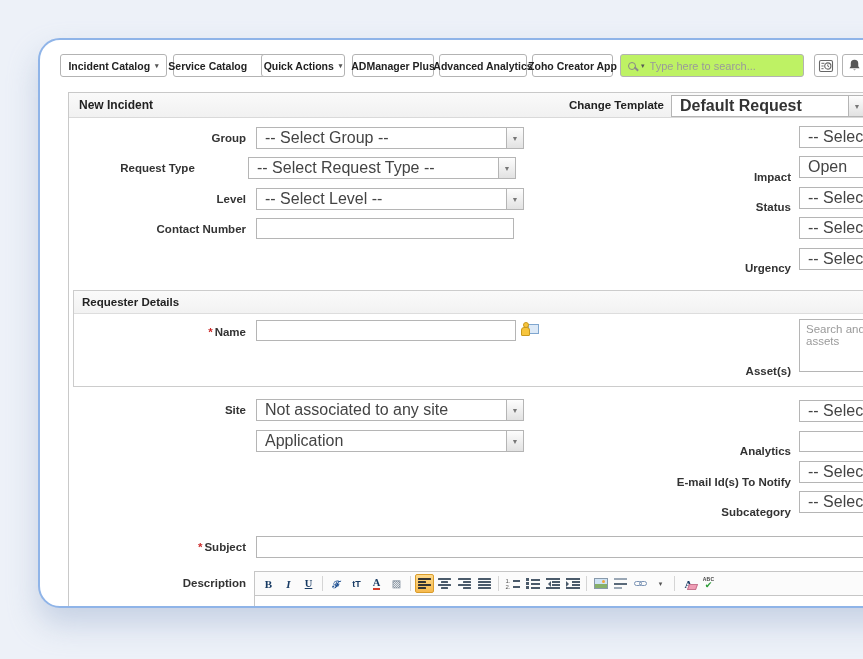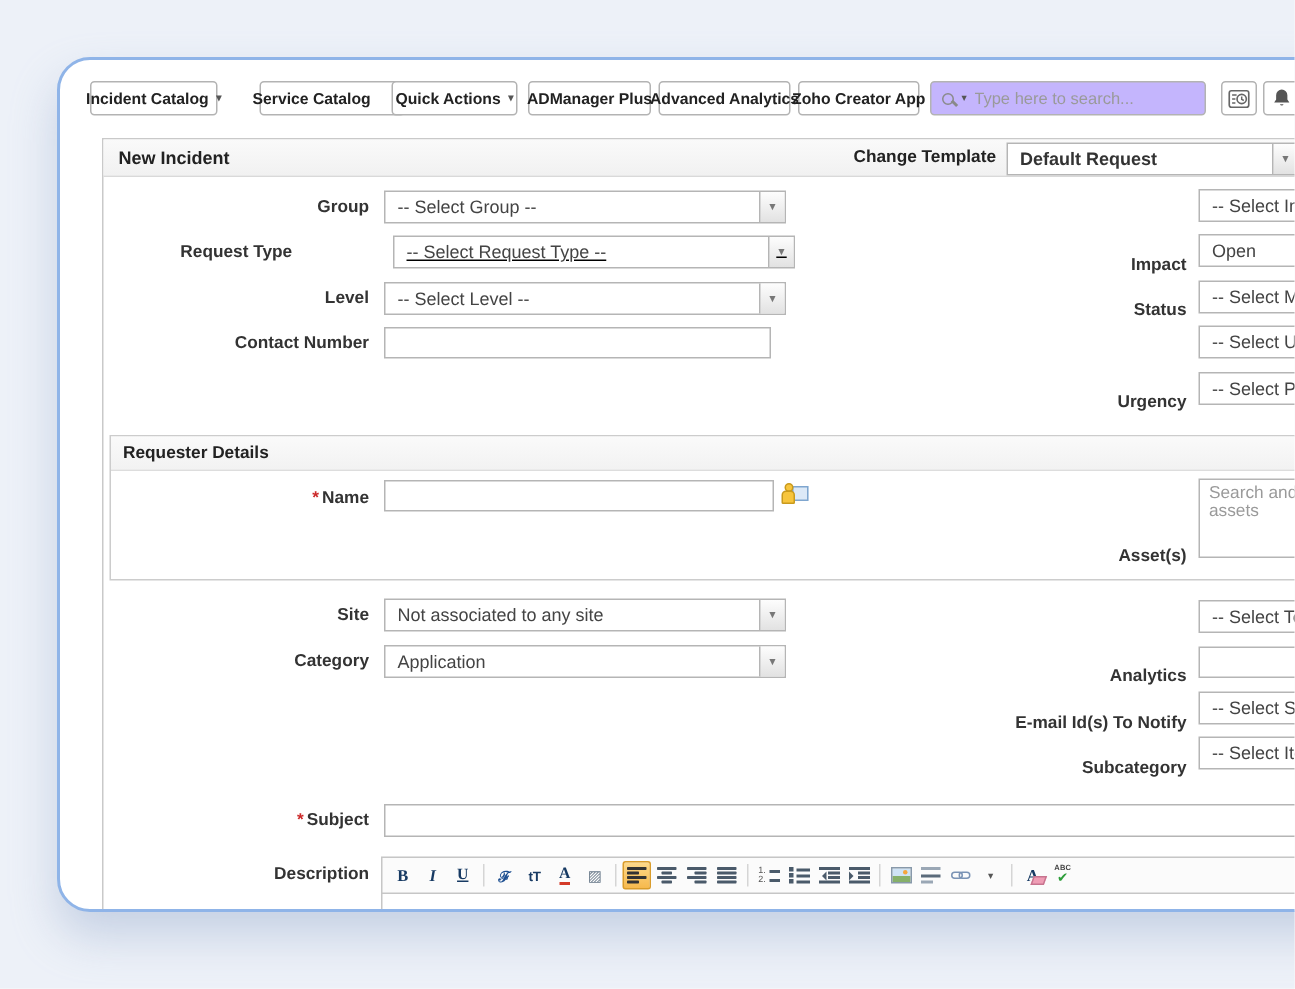--- a/index.html
+++ b/index.html
@@ -11,21 +11,21 @@
           background:#fff; border:2px solid #8fb4e8; border-radius:22px;
           box-shadow:0 16px 30px rgba(150,170,205,.45); overflow:hidden; }
 
   
   .abtn { position:absolute; top:14px; height:23px; background:#fff;
           border:1px solid #b3b3b3; border-radius:3px; display:flex;
           align-items:center; justify-content:center; gap:5px;
           font-weight:700; font-size:10.5px; color:#222; cursor:default; white-space:nowrap; }
   .caret { font-size:7px; color:#555; line-height:1; }
   .search { position:absolute; top:14px; left:580px; width:184px; height:23px;
-            border:1px solid #b3b3b3; border-radius:3px; background:#c4b5fd;
+            border:1px solid #b3b3b3; border-radius:3px; background:#bef264;
             display:flex; align-items:center; gap:5px; padding:0 7px; }
   .mag { width:8px; height:8px; border:1.5px solid #8a8a8a; border-radius:50%;
          position:relative; flex:0 0 auto; }
   .mag::after { content:''; position:absolute; width:5px; height:1.5px; background:#8a8a8a;
                 transform:rotate(45deg); right:-4px; bottom:-1px; }
   .search input { border:0; outline:0; flex:1; font-size:11px; color:#333; min-width:0;
                   font-family:"Liberation Sans", sans-serif; background:transparent; }
   .search input::placeholder { color:#9a9a9a; }
   .iconbtn { position:absolute; top:14px; width:24px; height:23px; background:#fff;
              border:1px solid #b3b3b3; border-radius:3px; display:flex;
@@ -42,21 +42,21 @@
              text-align:right; font-weight:700; font-size:11.5px; color:#222; }
 
   
   .lbl { position:absolute; height:22px; line-height:22px; font-weight:600;
          font-size:11.5px; color:#333; text-align:right; white-space:nowrap; }
   .lbl-l { left:0; width:177px; }
   .lbl-r { left:574px; width:148px;margin-top:40px; }
   .req { color:#cc2a2a; font-style:normal; margin-right:2px; }
   .sel { position:absolute; height:22px; background:#fff; border:1px solid #b5b5b5;
          display:flex; align-items:stretch; }
-  .sel .txt { flex:1; padding:0 8px; font-size:12px; color:#444; line-height:20px;
+  .sel .txt { flex:1; padding:0 8px; font-size:16px; color:#444; line-height:20px;
               white-space:nowrap; overflow:hidden; }
   .sel .arr { width:17px; border-left:1px solid #b5b5b5;
               background:linear-gradient(#fdfdfd,#e2e2e2); display:flex;
               align-items:center; justify-content:center; font-size:7px; color:#777; }
   .inp { position:absolute; height:21px; border:1px solid #b5b5b5; background:#fff;
          font-size:11.5px; color:#333; padding:0 6px; outline:0;
          font-family:"Liberation Sans", sans-serif; }
   .ta  { position:absolute; border:1px solid #b5b5b5; background:#fff; resize:none;
          font-size:11.5px; color:#333; padding:3px 6px; outline:0;
          font-family:"Liberation Sans", sans-serif; }
@@ -137,21 +137,21 @@
                 background:#ef9db5; border:1px solid #c7748f; transform:skewX(-20deg); }
   .gSp { display:flex; flex-direction:column; align-items:center; line-height:1; }
   .gSp .abc { font-size:5px; font-weight:bold; color:#444; letter-spacing:.2px; }
   .gSp .chk { color:#2e9e3a; font-size:9px; margin-top:-1px; }
 </style>
 </head>
 <body>
 
 <div class="card">
 
-  <div class="abtn" style="left:20px;width:85px;">
+  <div class="abtn" style="left:20px;width:107px;">
     <span>Incident Catalog</span>
     <span class="caret">▾</span>
   </div>
   <div class="abtn" style="left:133px;width:97px;gap:24px;">
     <span>Service Catalog</span>
     <span class="caret">▾</span>
   </div>
   <div class="abtn" style="left:221px;width:84px;">
     <span>Quick Actions</span>
     <span class="caret">▾</span>
@@ -198,21 +198,21 @@
       <span class="arr">▼</span>
     </div>
 
     <div class="lbl lbl-l" style="top:34px;"><span>Group</span></div>
     <div class="sel" style="left:187px;top:34px;width:268px;">
       <span class="txt">-- Select Group --</span>
       <span class="arr">▼</span>
     </div>
 
     <div class="lbl lbl-l" style="top:64px;text-align:center;"><span>Request Type</span></div>
-    <div class="sel" style="left:193px;top:64px;width:268px;text-decoration:underline;">
+    <div class="sel" style="left:179px;top:64px;width:268px;">
       <span class="txt">-- Select Request Type --</span>
       <span class="arr">▼</span>
     </div>
 
     <div class="lbl lbl-l" style="top:95px;"><span>Level</span></div>
     <div class="sel" style="left:187px;top:95px;width:268px;">
       <span class="txt">-- Select Level --</span>
       <span class="arr">▼</span>
     </div>
 
@@ -256,21 +256,20 @@
     </span>
     <div class="lbl lbl-r" style="top:227px;"><span>Asset(s)</span></div>
     <textarea class="ta" style="left: 730px; top: 226px; width: 150px; height: 53px;" placeholder="Search and associate assets"></textarea>
 
     <div class="lbl lbl-l" style="top:306px;"><span>Site</span></div>
     <div class="sel" style="left:187px;top:306px;width:268px;">
       <span class="txt">Not associated to any site</span>
       <span class="arr">▼</span>
     </div>
 
-    <div class="lbl lbl-l" style="top:337px;"><span>Category</span></div>
     <div class="sel" style="left:187px;top:337px;width:268px;">
       <span class="txt">Application</span>
       <span class="arr">▼</span>
     </div>
 
     <div class="lbl lbl-r" style="top:307px;"><span>Analytics</span></div>
     <div class="sel" style="left:730px;top:307px;width:150px;">
       <span class="txt">-- Select Technician --</span>
     </div>
 

